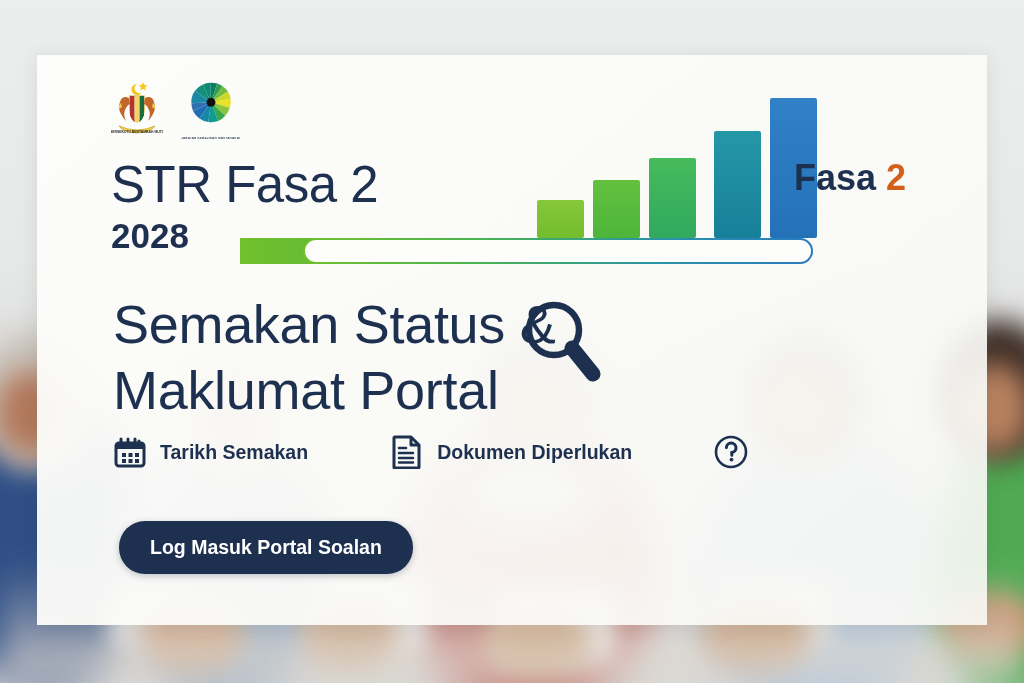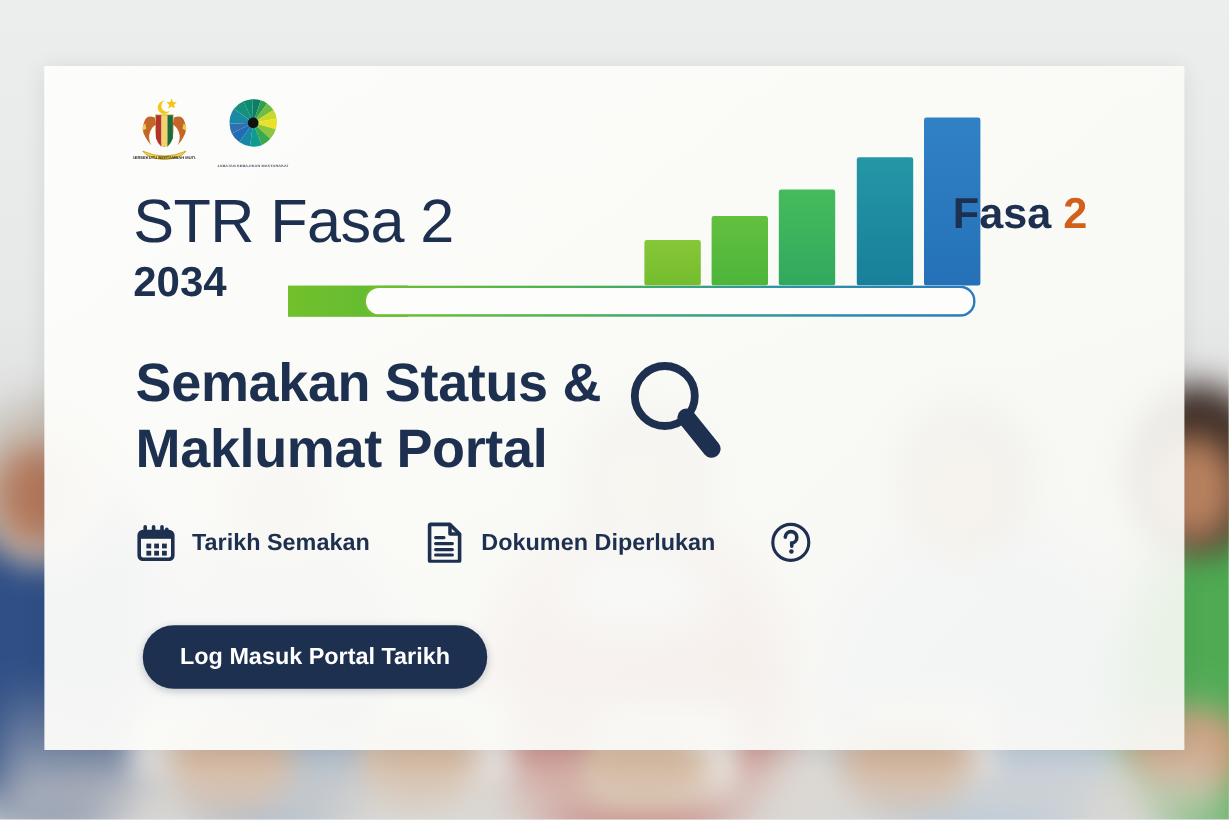--- a/index.html
+++ b/index.html
@@ -79,27 +79,27 @@
   
   #fasa-badge {
     position:absolute; left:757px; top:105px;
     font-size:36px; font-weight:bold; color:#1e3050; line-height:1; white-space:nowrap;
   }
   #fasa-badge .num { color:#d2601a; }
 
   
   #headline {
     position:absolute; left:76px; top:237px;
-    font-size:45px; font-weight:bold; color:#1e3050; line-height:1.22;
+    font-size:54px; font-weight:normal; color:#1e3050; line-height:1.22;
     letter-spacing:-0.3px;
   }
   #magnifier { position:absolute; left:484px; top:245px; width:80px; height:82px; }
 
   
-  #features { position:absolute; left:76px; top:380px; display:flex; align-items:flex-start; gap:46px; }
+  #features { position:absolute; left:76px; top:380px; display:flex; align-items:flex-start; gap:82px; }
   .feature { display:flex; align-items:center; gap:13px; }
   .feature-label { font-size:19.5px; font-weight:bold; color:#1e3050; white-space:nowrap; }
   .fic { width:34px; height:34px; flex:0 0 auto; }
 
   
   #cta {
     position:absolute; left:82px; top:466px;
     background:#1e3050; color:#ffffff;
     font-size:19.5px; font-weight:bold;
     padding:15px 31px; border-radius:26px; border:none;
@@ -207,21 +207,21 @@
     <div class="bar" style="left:222px;height:107px;background:linear-gradient(180deg,#2497a6,#177f9a);"></div>
     <div class="bar" style="left:278px;height:140px;background:linear-gradient(180deg,#3181c6,#2471b7);"></div>
   </div>
 
   <div id="fasa-badge">
     <span>Fasa</span>
     <span class="num">2</span>
   </div>
 
   <div id="title">STR Fasa 2</div>
-  <div id="year">2034</div>
+  <div id="year">2028</div>
 
   <div id="progress-track"></div>
   <div id="progress-fill"></div>
   <div id="progress-outline"></div>
 
   <div id="headline">
     <div>Semakan Status &amp;</div>
     <div>Maklumat Portal</div>
   </div>
 
@@ -266,14 +266,14 @@
       <span class="fic">
         <svg viewBox="0 0 34 34" width="34" height="34">
           <circle cx="17" cy="17" r="15" fill="none" stroke="#1e3050" stroke-width="2.6"></circle>
           <path d="M12.4 12.6 a4.8 4.8 0 1 1 5.4 5 v2.6" fill="none" stroke="#1e3050" stroke-width="3" stroke-linecap="round"></path>
           <circle cx="17.5" cy="24.6" r="1.9" fill="#1e3050"></circle>
         </svg>
       </span>
     </div>
   </div>
 
-  <button id="cta">Log Masuk Portal Tarikh</button>
+  <button id="cta">Log Masuk Portal Soalan</button>
 </div>
 
 </body></html>

